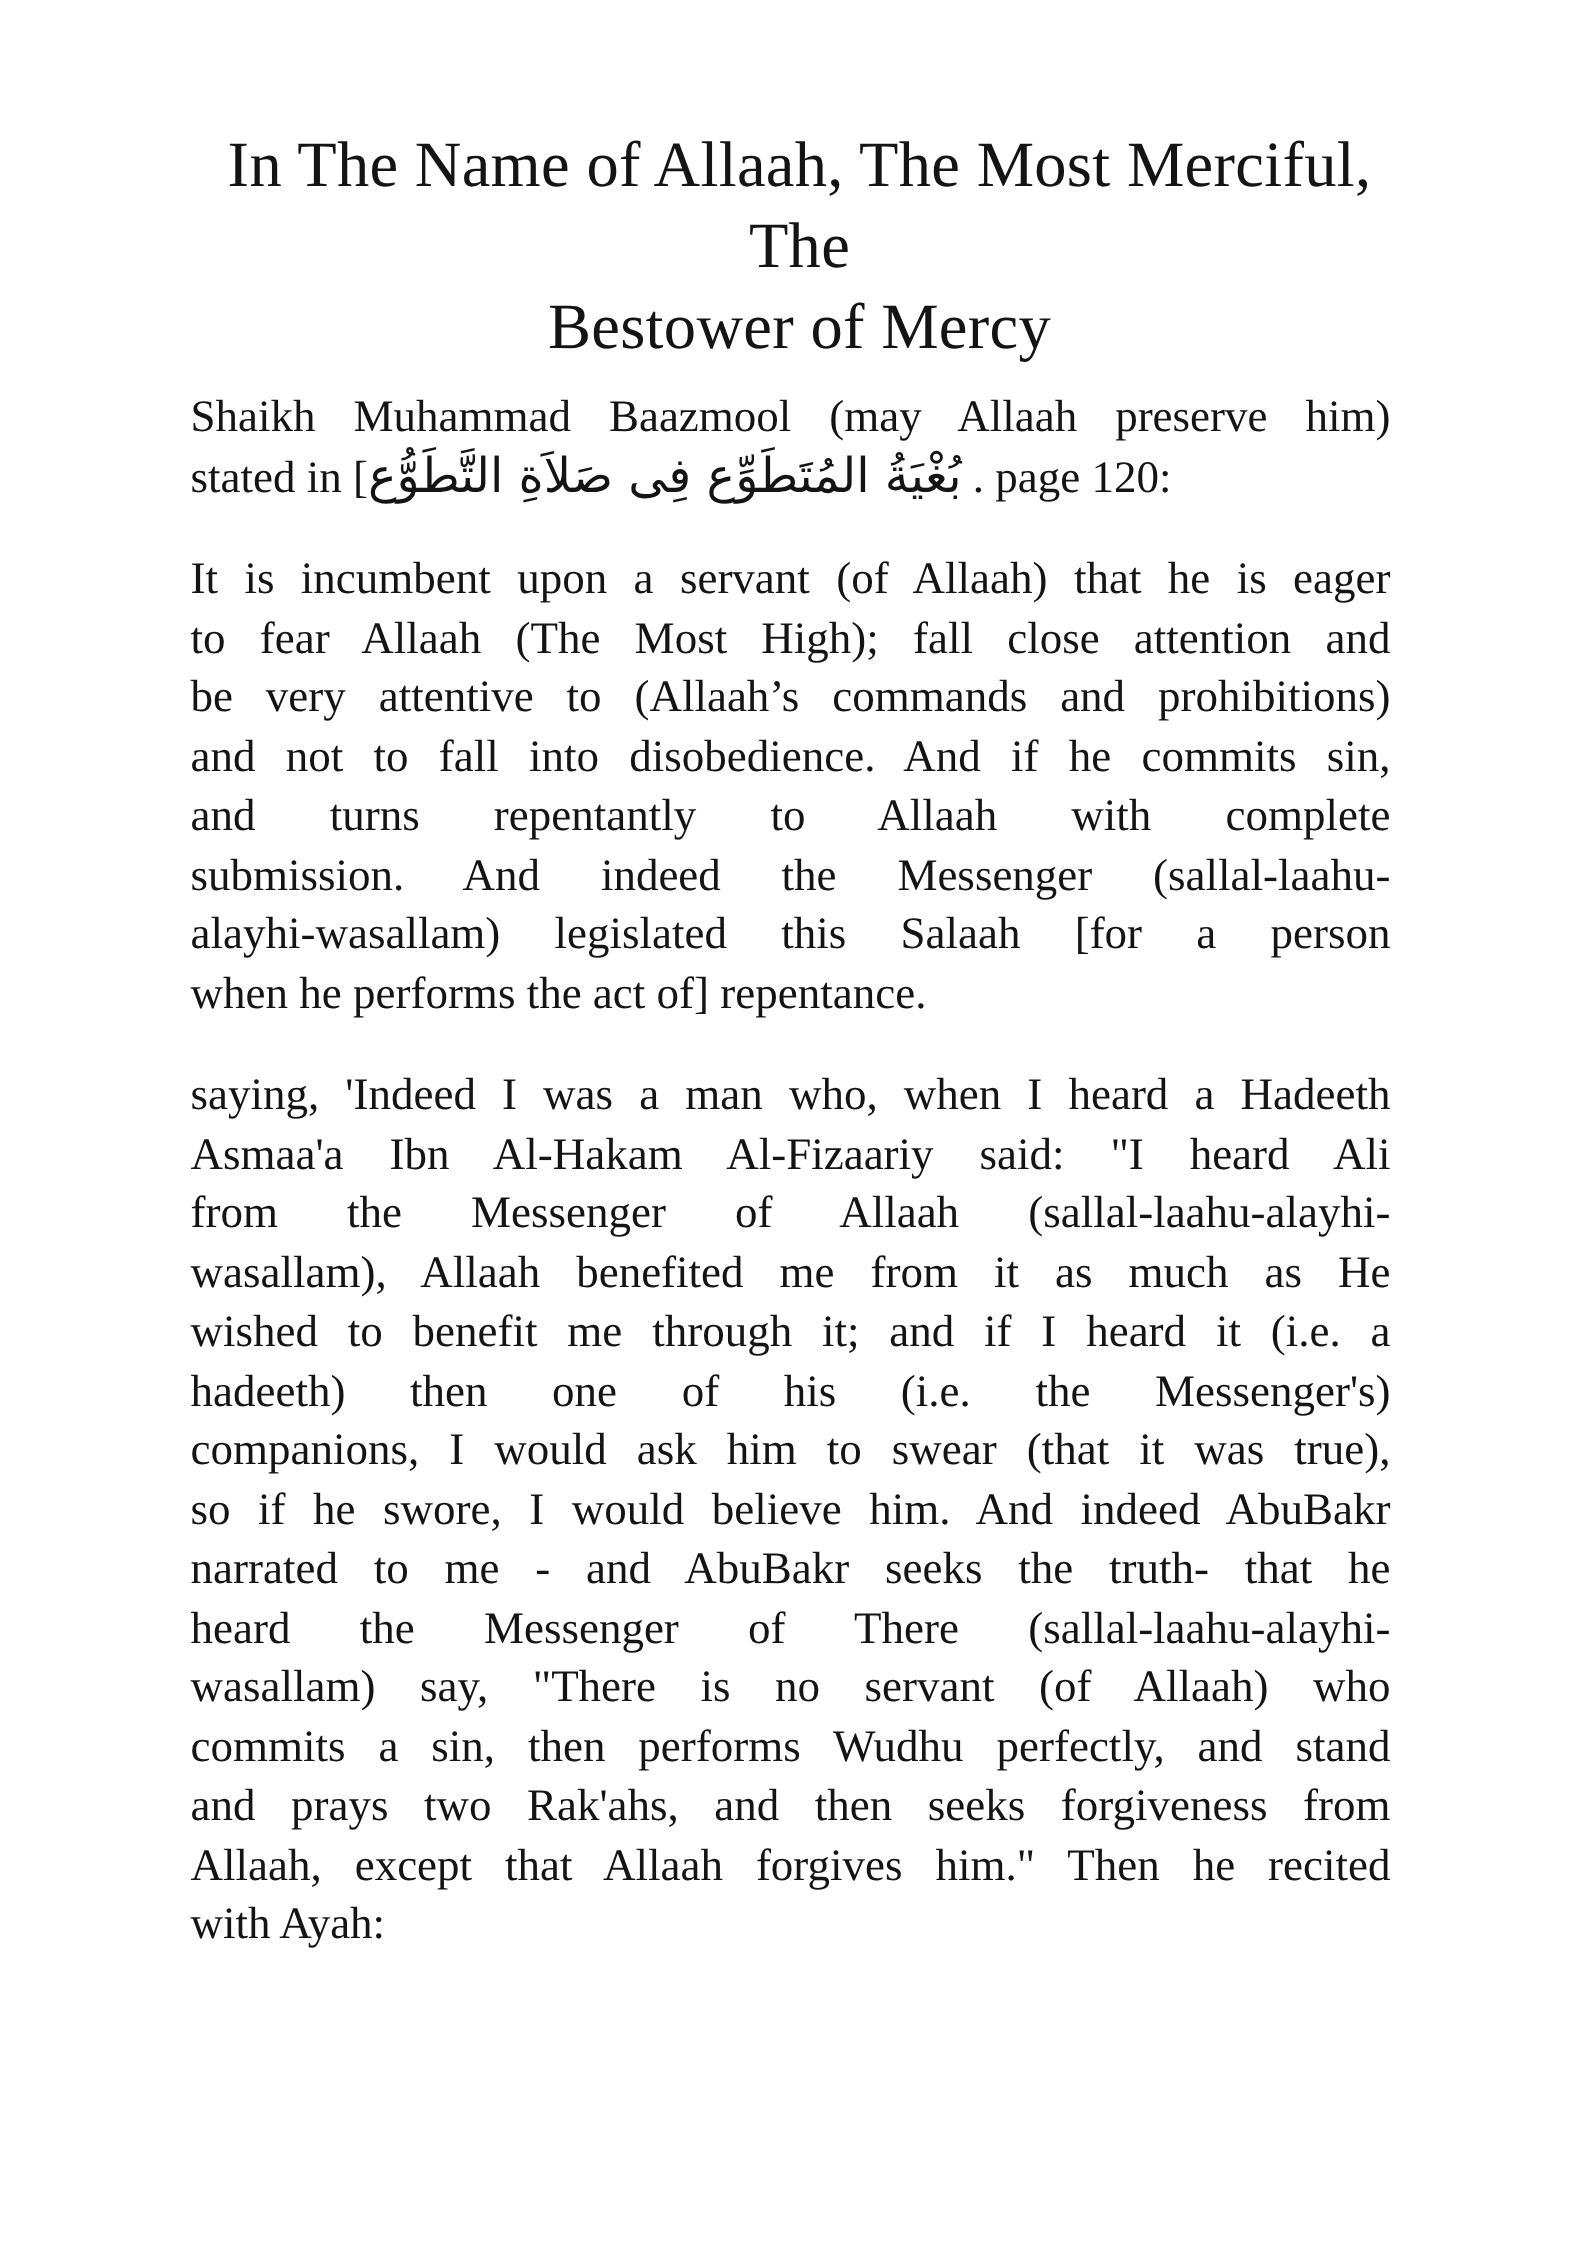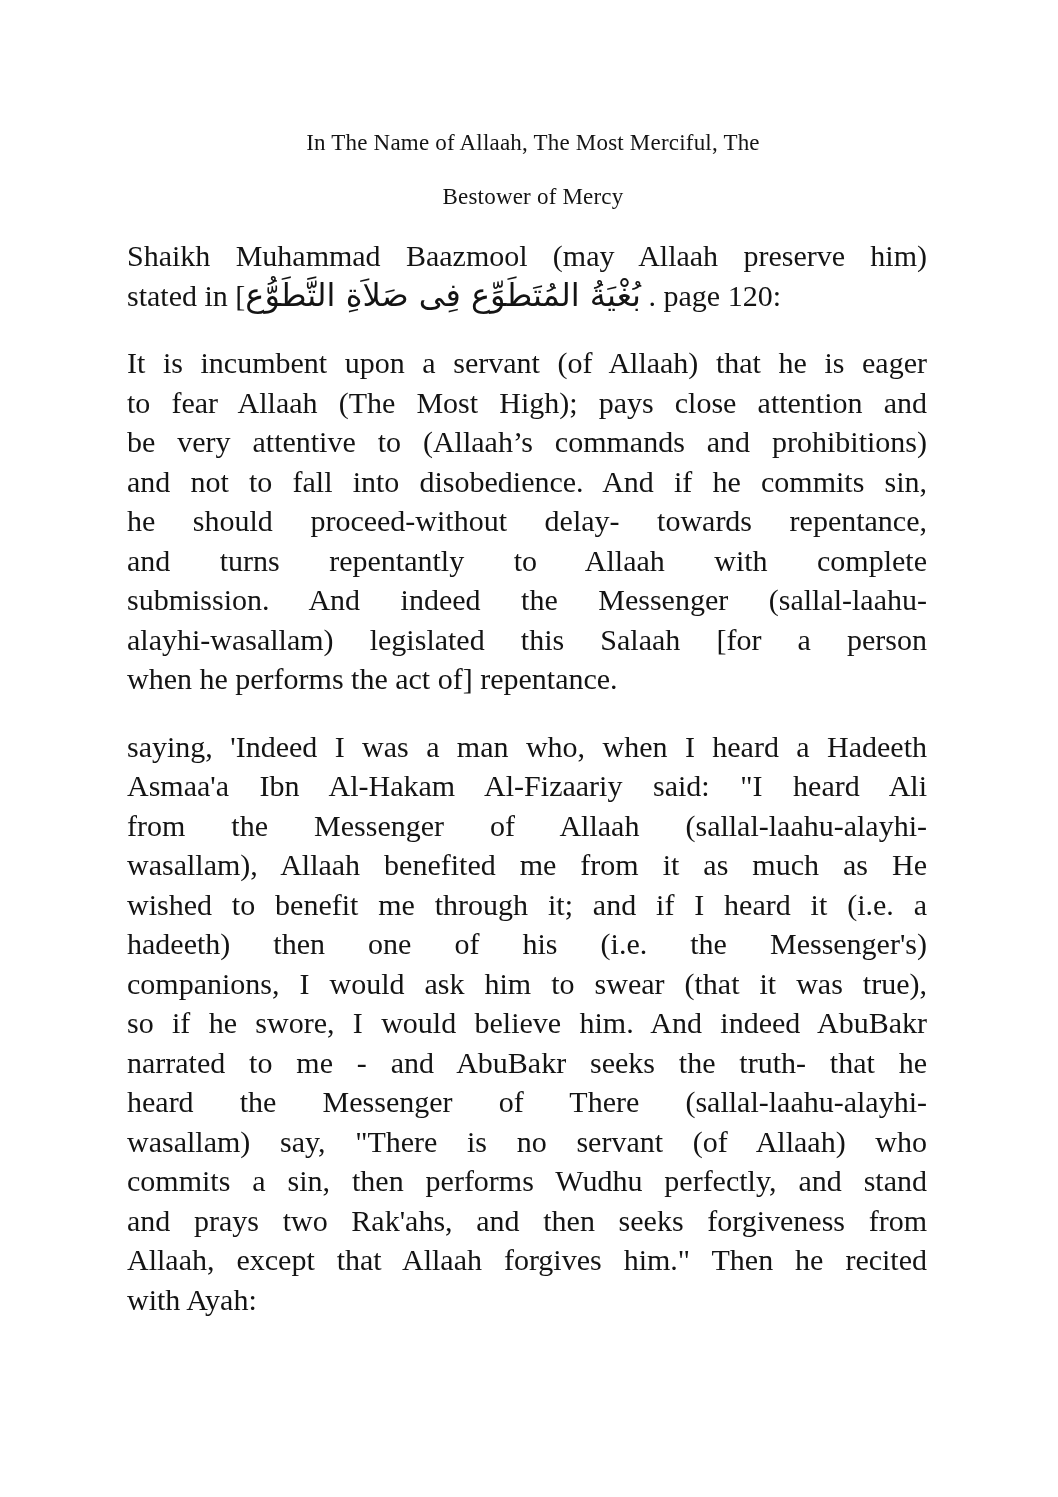--- a/index.html
+++ b/index.html
@@ -12,23 +12,23 @@
     overflow: hidden;
   }
   .page {
     width: 1058px;
     height: 1497px;
     box-sizing: border-box;
     padding: 0 119px 0 127px;
   }
   .title {
     margin: 0;
-    padding-top: 116px;
+    padding-top: 84px;
     margin-bottom: 12px;
-    font-size: 23px;
+    font-size: 43px;
     font-weight: 400;
     line-height: 54px;
     text-align: center;
     letter-spacing: 0.2px;
   }
   .body-text { }
   .paragraph {
     font-size: 30px;
     line-height: 39.5px;
     margin: 0 12px 28px 0;
@@ -55,24 +55,23 @@
     <div class="title-line">In The Name of Allaah, The Most Merciful, The</div>
     <div class="title-line">Bestower of Mercy</div>
   </h1>
   <div class="body-text" id="paragraphs">
       <div class="paragraph">
         <div class="line">Shaikh Muhammad Baazmool (may Allaah preserve him)</div>
         <div class="line last"><span>stated in [</span><span class="arabic" dir="rtl">بُغْيَةُ المُتَطَوِّع فِى صَلاَةِ التَّطَوُّع</span><span> . page 120:</span></div>
       </div>
       <div class="paragraph">
         <div class="line">It is incumbent upon a servant (of Allaah) that he is eager</div>
-        <div class="line">to fear Allaah (The Most High); pays close attention and</div>
+        <div class="line">to fear Allaah (The Most High); fall close attention and</div>
         <div class="line">be very attentive to (Allaah’s commands and prohibitions)</div>
         <div class="line">and not to fall into disobedience. And if he commits sin,</div>
-        <div class="line">he should proceed-without delay- towards repentance,</div>
         <div class="line">and turns repentantly to Allaah with complete</div>
         <div class="line">submission. And indeed the Messenger (sallal-laahu-</div>
         <div class="line">alayhi-wasallam) legislated this Salaah [for a person</div>
         <div class="line last">when he performs the act of] repentance.</div>
       </div>
       <div class="paragraph">
         <div class="line">saying, 'Indeed I was a man who, when I heard a Hadeeth</div>
         <div class="line">Asmaa'a Ibn Al-Hakam Al-Fizaariy said: "I heard Ali</div>
         <div class="line">from the Messenger of Allaah (sallal-laahu-alayhi-</div>
         <div class="line">wasallam), Allaah benefited me from it as much as He</div>

